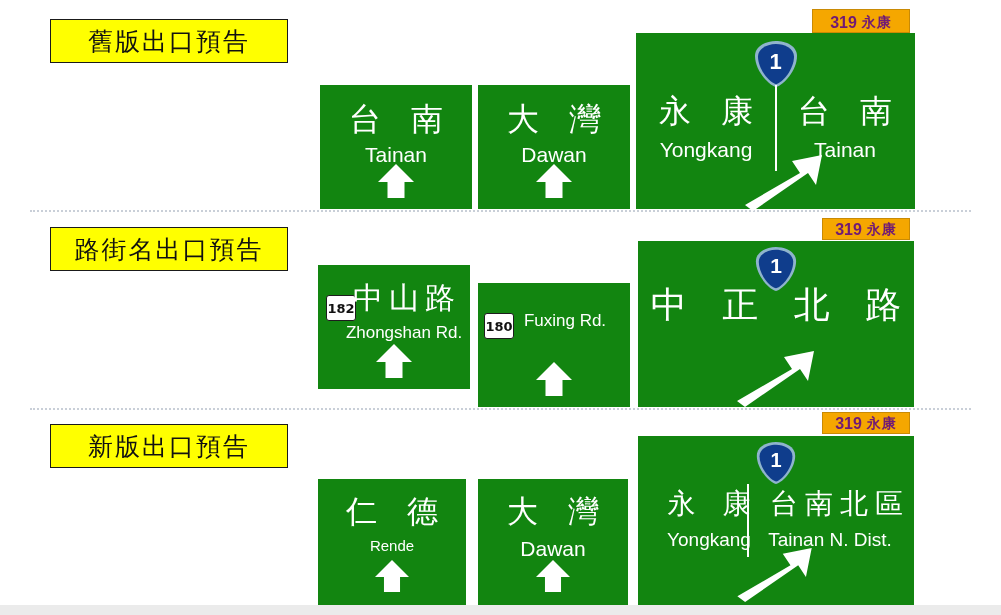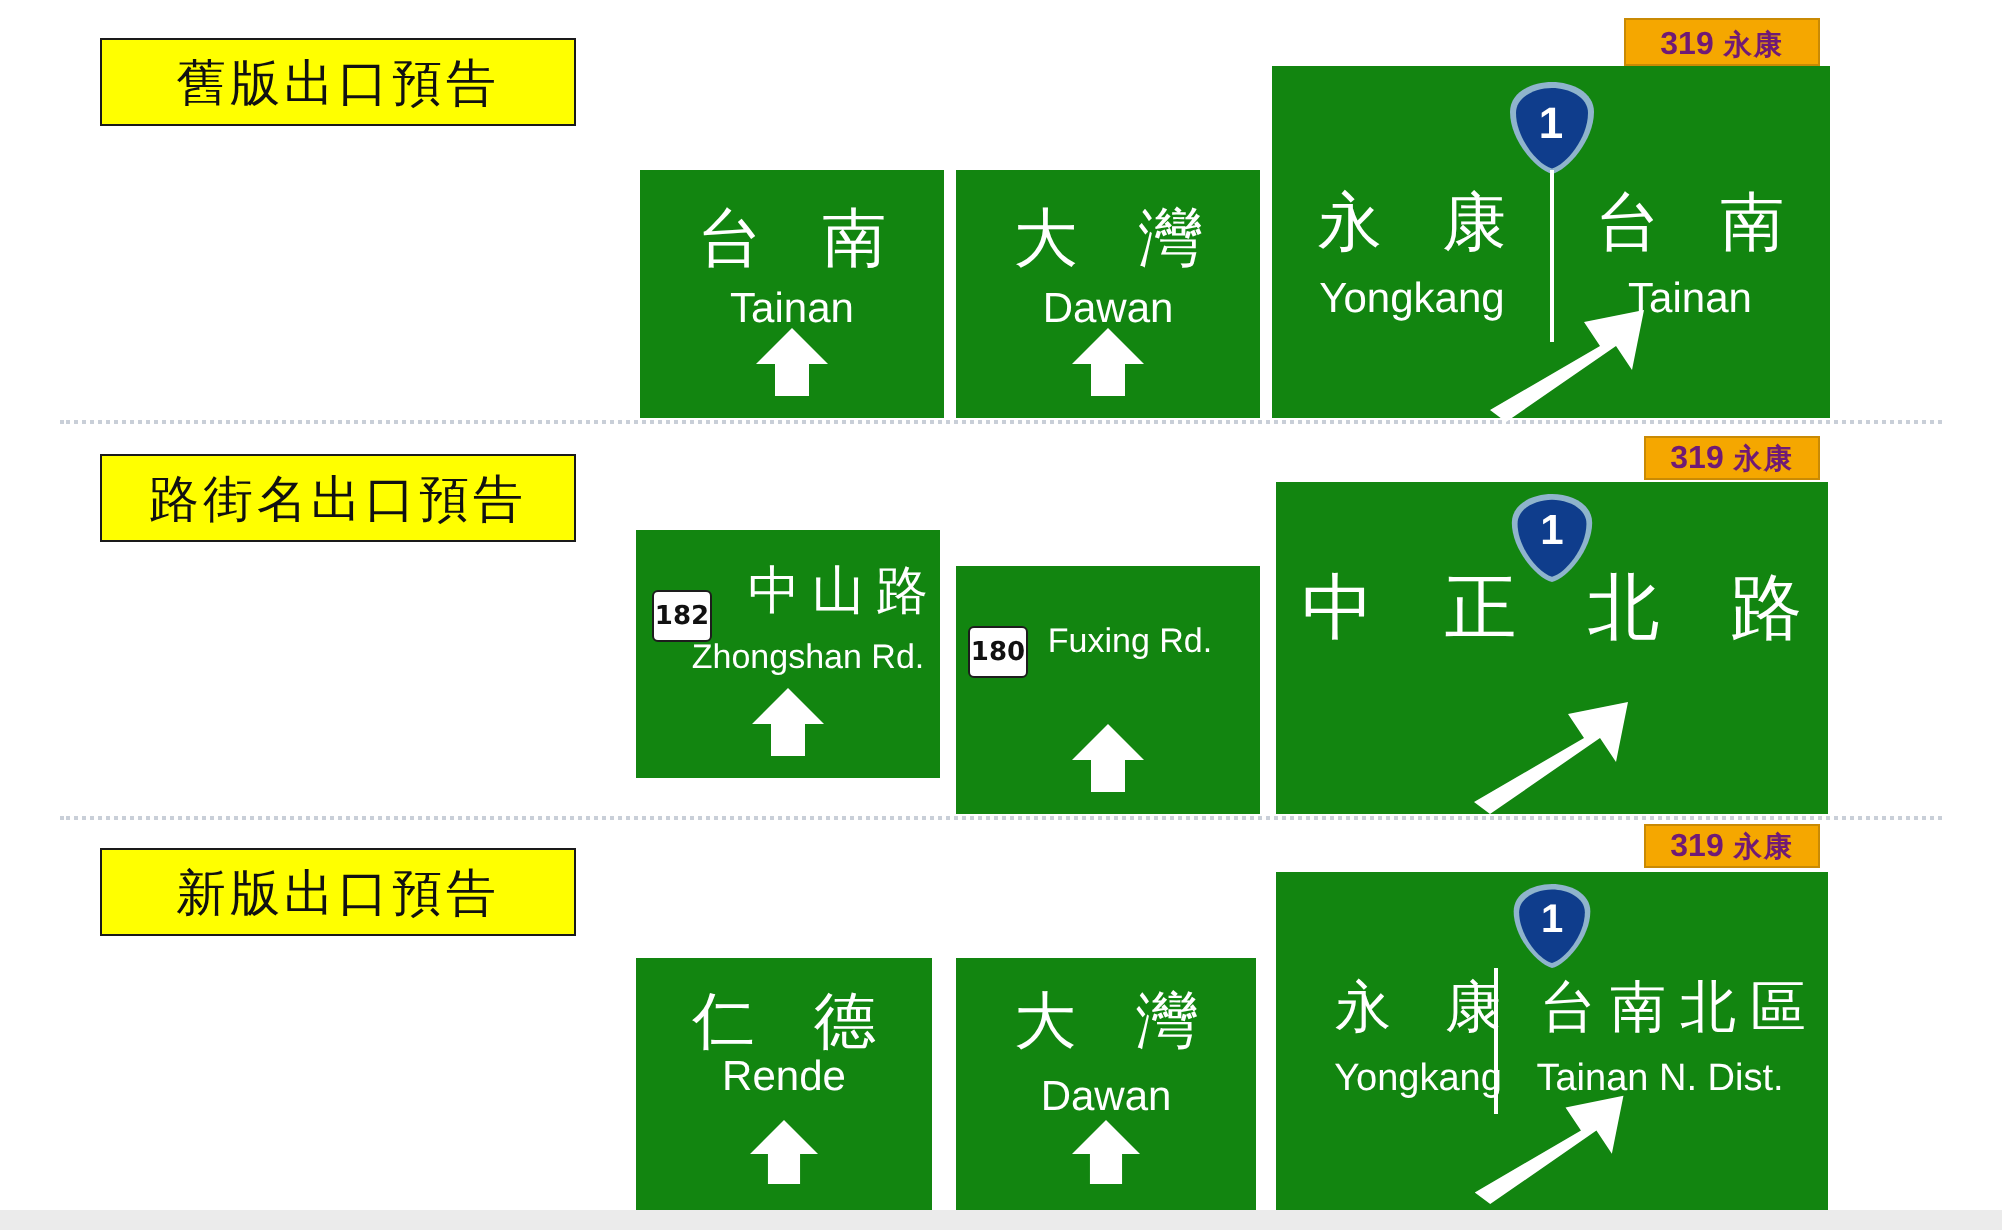--- a/index.html
+++ b/index.html
@@ -202,21 +202,21 @@
 
   <div class="chip c2">
     <span>路街名出口預告</span>
   </div>
 
   <div class="sign small" style="left:318px;top:265px;width:152px;height:124px;">
     <div class="rtbox" style="left:8px;top:30px;width:30px;height:26px;font-size:13px;">
       <span>182</span>
     </div>
     <div class="dest" style="top:18px;left:20px;">
-      <div class="cn" style="font-size:26px;letter-spacing:6px;text-indent:6px;text-align:right;">中山路</div>
+      <div class="cn" style="font-size:30px;letter-spacing:6px;text-indent:6px;">中山路</div>
       <div class="en" style="font-size:17px;margin-top:11px;">Zhongshan Rd.</div>
     </div>
     <div class="arrow-up" style="top:78px;">
       <svg width="40" height="36" viewBox="0 0 40 36">
         <path d="M20 1 L38 19 L28.5 19 L28.5 35 L11.5 35 L11.5 19 L2 19 Z" fill="#ffffff"></path>
       </svg>
     </div>
   </div>
 
   <div class="sign small" style="left:478px;top:283px;width:152px;height:124px;">
@@ -259,21 +259,21 @@
     </div>
   </div>
 
   <div class="chip c3">
     <span>新版出口預告</span>
   </div>
 
   <div class="sign small" style="left:318px;top:479px;width:148px;height:126px;">
     <div class="dest" style="top:17px;">
       <div class="cn" style="font-size:31px;">仁 德</div>
-      <div class="en" style="font-size:21px;margin-top:1px;">Rende</div>
+      <div class="en" style="font-size:15px;margin-top:11px;">Rende</div>
     </div>
     <div class="arrow-up" style="top:80px;">
       <svg width="38" height="34" viewBox="0 0 40 36">
         <path d="M20 1 L38 19 L28.5 19 L28.5 35 L11.5 35 L11.5 19 L2 19 Z" fill="#ffffff"></path>
       </svg>
     </div>
   </div>
 
   <div class="sign small" style="left:478px;top:479px;width:150px;height:126px;">
     <div class="dest" style="top:17px;">

